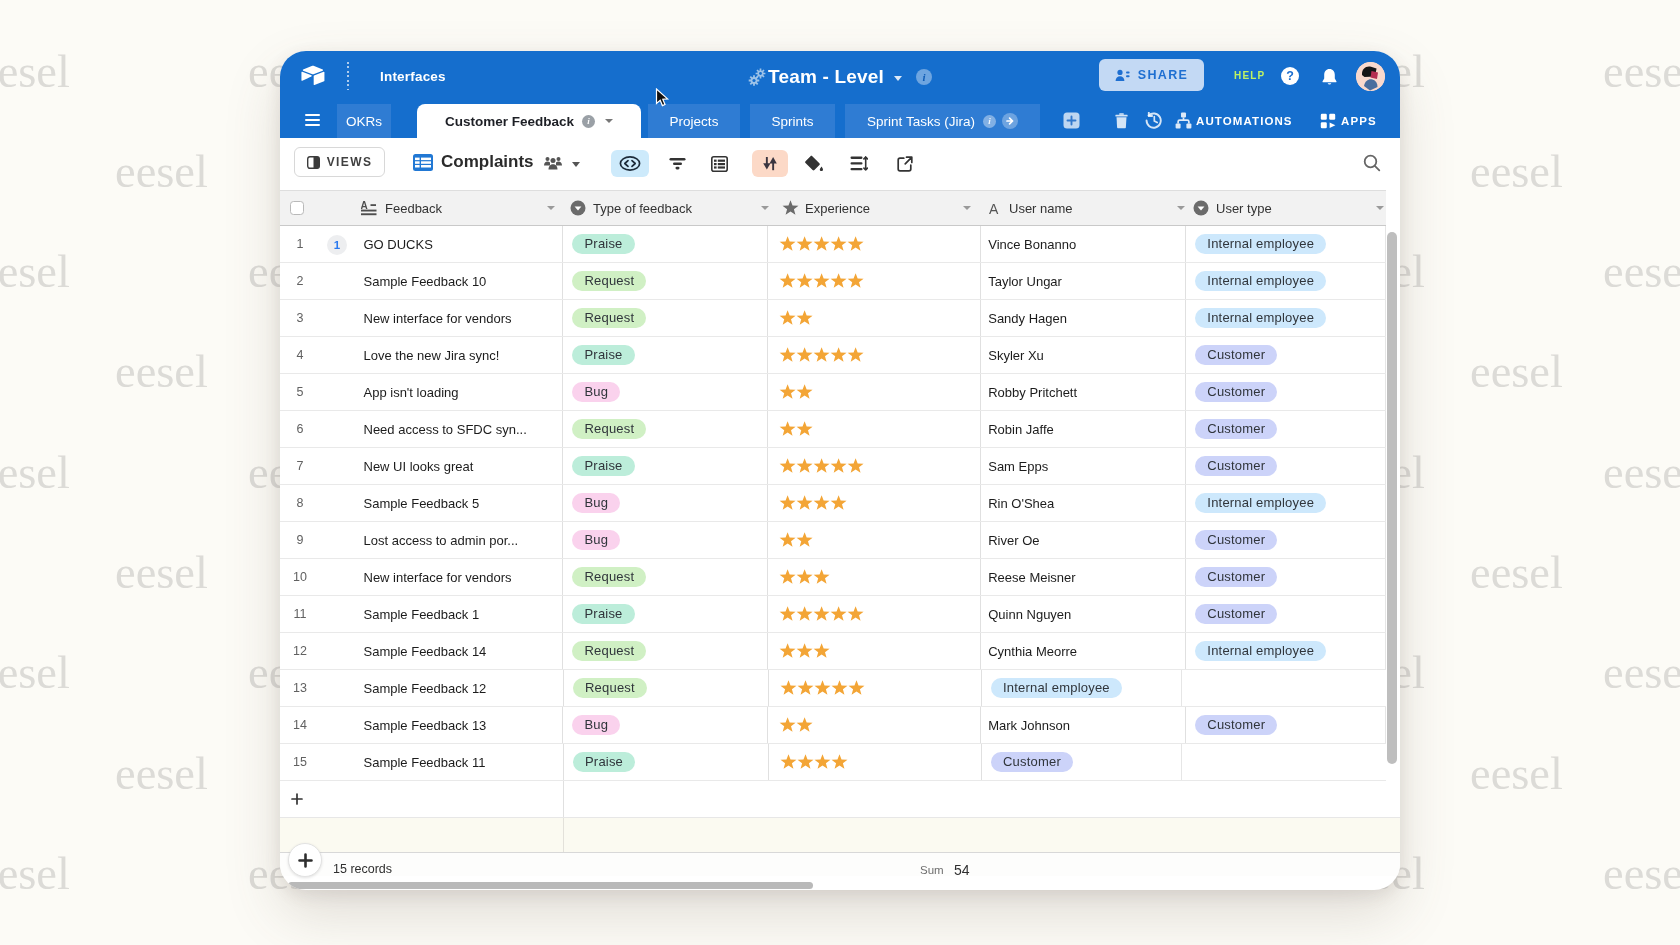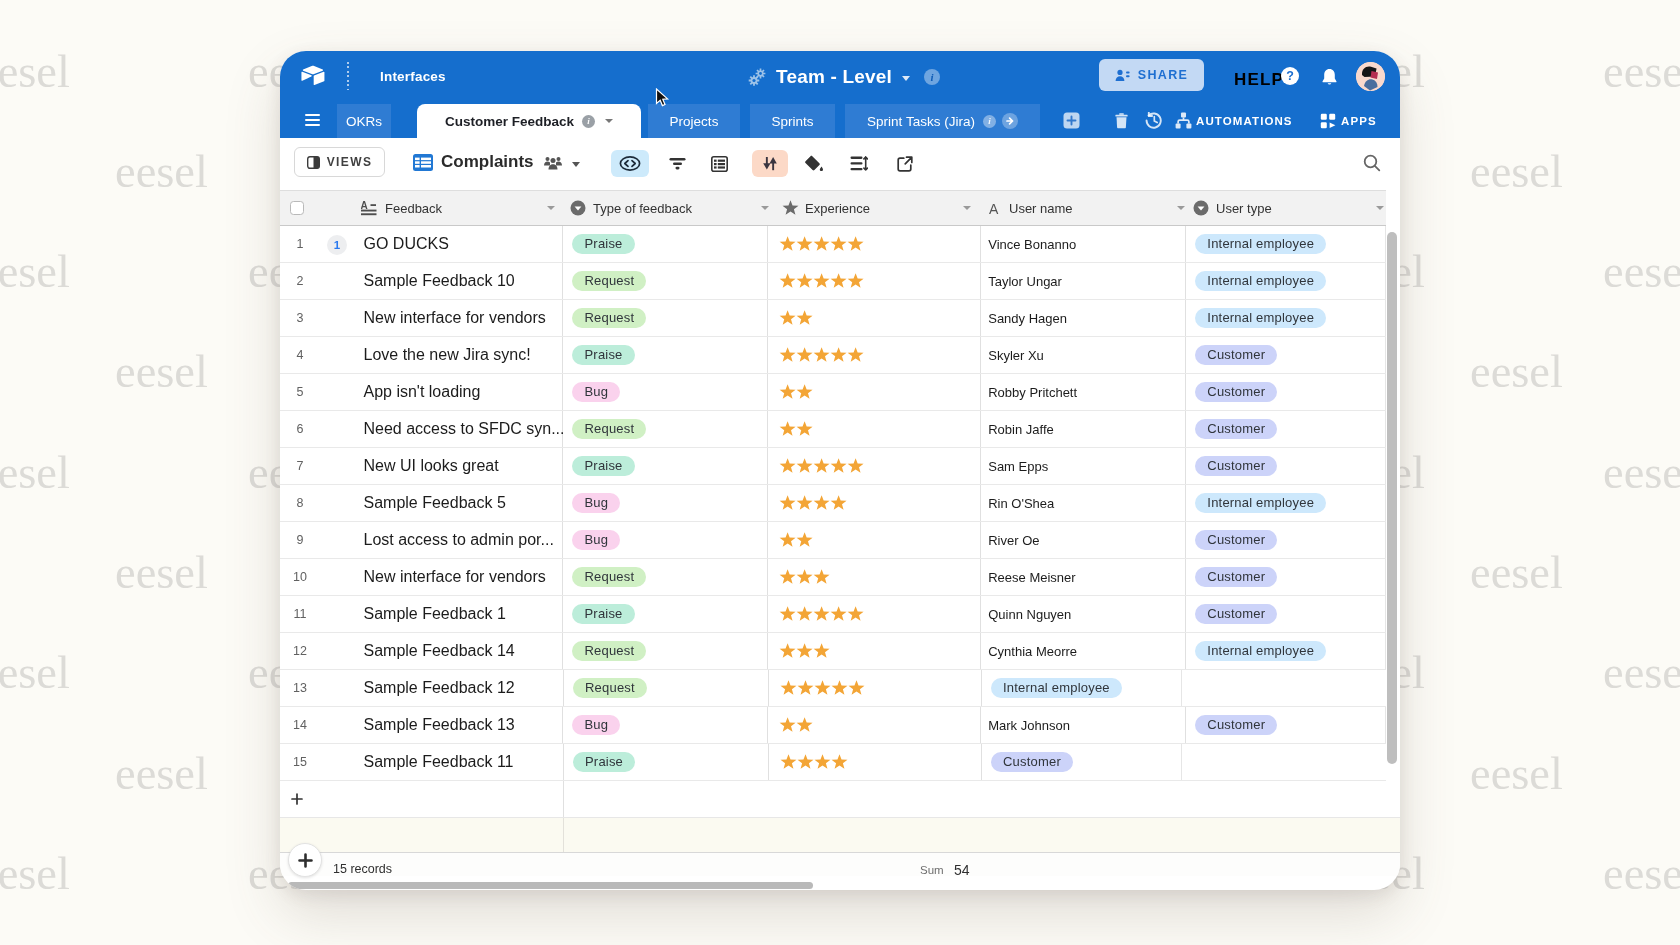--- a/index.html
+++ b/index.html
@@ -9,26 +9,26 @@
 .win { position:absolute; left:280px; top:51px; width:1120px; height:839px; border-radius:26px;
   background:#fff; z-index:2; overflow:hidden;
   box-shadow:0 5px 16px rgba(100,85,70,.12), 0 24px 55px rgba(100,85,70,.18); }
 
 
 .hdr { position:absolute; left:0; top:0; width:100%; height:87px; background:#156ecd; }
 .logo { position:absolute; left:20px; top:13px; }
 .hdivider { position:absolute; left:67px; top:11px; width:1.5px; height:28px; background:repeating-linear-gradient(to bottom, rgba(255,255,255,.65) 0px, rgba(255,255,255,.65) 2px, rgba(255,255,255,0) 2px, rgba(255,255,255,0) 4.5px); }
 .hinterfaces { position:absolute; left:100px; top:18px; font-size:13.5px; font-weight:700; color:#fff; letter-spacing:.2px; }
 .hcenter { position:absolute; left:468px; top:13px; height:26px; display:flex; align-items:center; color:#fff; }
-.hteam { font-size:19px; font-weight:700; margin-left:8px; letter-spacing:.2px; }
+.hteam { font-size:19px; font-weight:700; letter-spacing:.2px; }
 .caret-w { width:0; height:0; border-left:4.5px solid transparent; border-right:4.5px solid transparent; border-top:5px solid rgba(255,255,255,.85); margin-left:10px; margin-top:2px; }
 .hinfo { margin-left:14px; width:16px; height:16px; border-radius:50%; background:rgba(255,255,255,.38); color:#0f5cb5; font-size:11px; font-weight:700; display:flex; align-items:center; justify-content:center; font-family:"Liberation Serif",serif; font-style:italic; }
 .share { position:absolute; left:819px; top:8px; width:105px; height:32px; border-radius:6px; background:#c3d9f4;
   display:flex; align-items:center; justify-content:center; color:#1e6fd1; font-size:12.5px; font-weight:700; letter-spacing:1.3px; }
-.help { position:absolute; left:954px; top:19px; color:#000000; font-size:17px; font-weight:700; letter-spacing:1.2px; }
+.help { position:absolute; left:954px; top:19px; color:#bef264; font-size:10px; font-weight:700; letter-spacing:1.2px; }
 .qmark { position:absolute; left:1001px; top:16px; width:18px; height:18px; border-radius:50%; background:#fff; color:#1a6dcf; font-size:12.5px; font-weight:700; display:flex; align-items:center; justify-content:center; }
 .bell { position:absolute; left:1041px; top:17px; }
 .avatar { position:absolute; left:1076px; top:11px; width:29px; height:29px; border-radius:50%; background:#f9d9cd; overflow:hidden; }
 
 
 .tabs { position:absolute; left:0; top:53px; width:100%; height:34px; }
 .hamb { position:absolute; left:25px; top:10px; width:15px; height:13px; }
 .hamb i { display:block; height:2.2px; background:#fff; margin-bottom:2.8px; border-radius:1px; }
 .tab { position:absolute; top:0; height:34px; display:flex; align-items:center; justify-content:center;
   background:#2f7cd3; color:#fff; font-size:13.5px; font-weight:500; }
@@ -59,21 +59,21 @@
 .tbody { position:absolute; left:0; top:175px; width:100%; }
 .trow { position:relative; width:1106px; height:37px; border-bottom:1px solid #e9e9e9; background:#fff; display:flex; }
 .c { position:relative; height:100%; display:flex; align-items:center; }
 .c0 { width:284px; border-right:1px solid #e0e0e0; }
 .c1 { width:205px; border-right:1px solid #e0e0e0; }
 .c2 { width:213px; border-right:1px solid #e0e0e0; }
 .c3 { width:206px; border-right:1px solid #e0e0e0; }
 .c4 { width:200px; border-right:1px solid #e6e6e6; }
 .rnum { position:absolute; left:6px; width:28px; text-align:center; font-size:12.5px; color:#616161; }
 .cbadge { position:absolute; left:47px; top:8.5px; width:20px; height:20px; border-radius:50%; background:#edeef0; color:#2979ef; font-size:11.5px; font-weight:700; display:flex; align-items:center; justify-content:center; }
-.fbt { position:absolute; left:83.5px; font-size:16px; color:#1c1c1c; white-space:nowrap; }
+.fbt { position:absolute; left:83.5px; font-size:13px; color:#1c1c1c; white-space:nowrap; }
 .unm { position:absolute; left:7.5px; font-size:13px; color:#1c1c1c; }
 .chip { display:inline-block; height:20.5px; line-height:20.5px; border-radius:10px; padding:0 12px; font-size:13px; color:#30353b; letter-spacing:.2px; }
 .c1 .chip { margin-left:9px; }
 .c4 .chip { margin-left:9px; }
 .praise { background:#bcedda; }
 .request { background:#d0f0c4; }
 .bug { background:#fad2ed; }
 .internal { background:#cde8fc; }
 .customer { background:#ccd3f9; }
 .stars { display:flex; margin-left:11px; }

